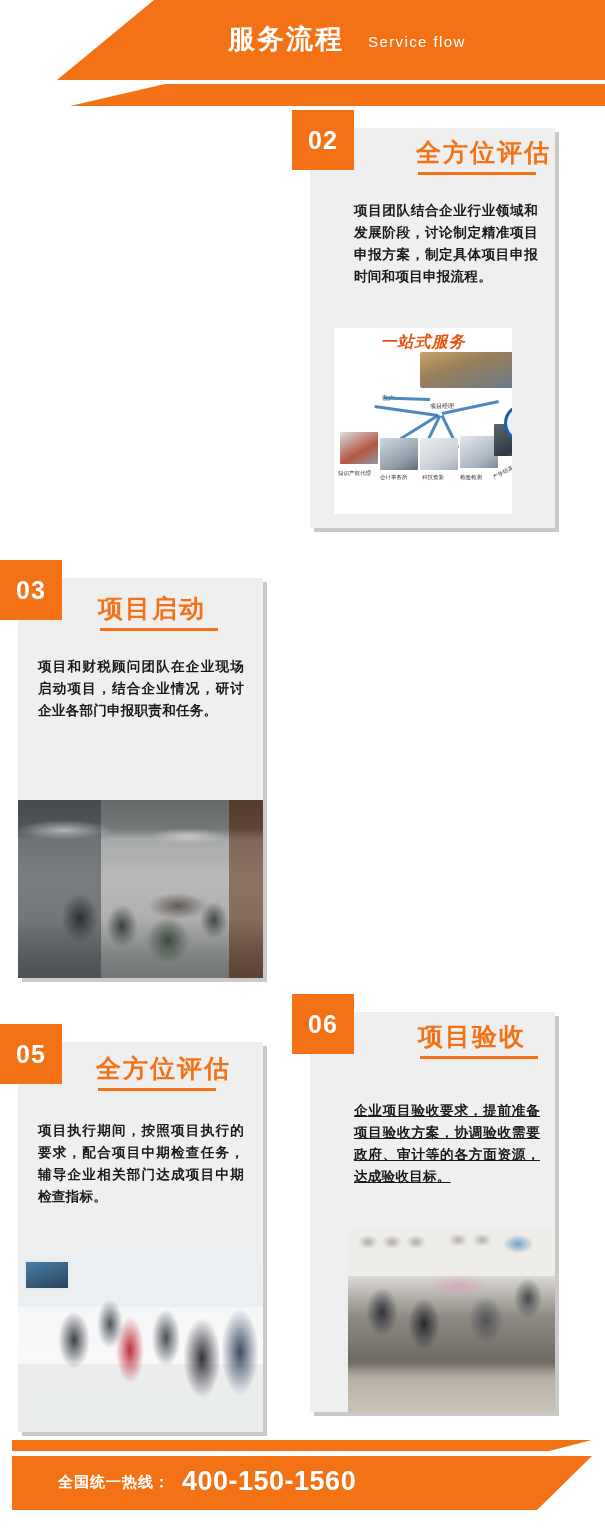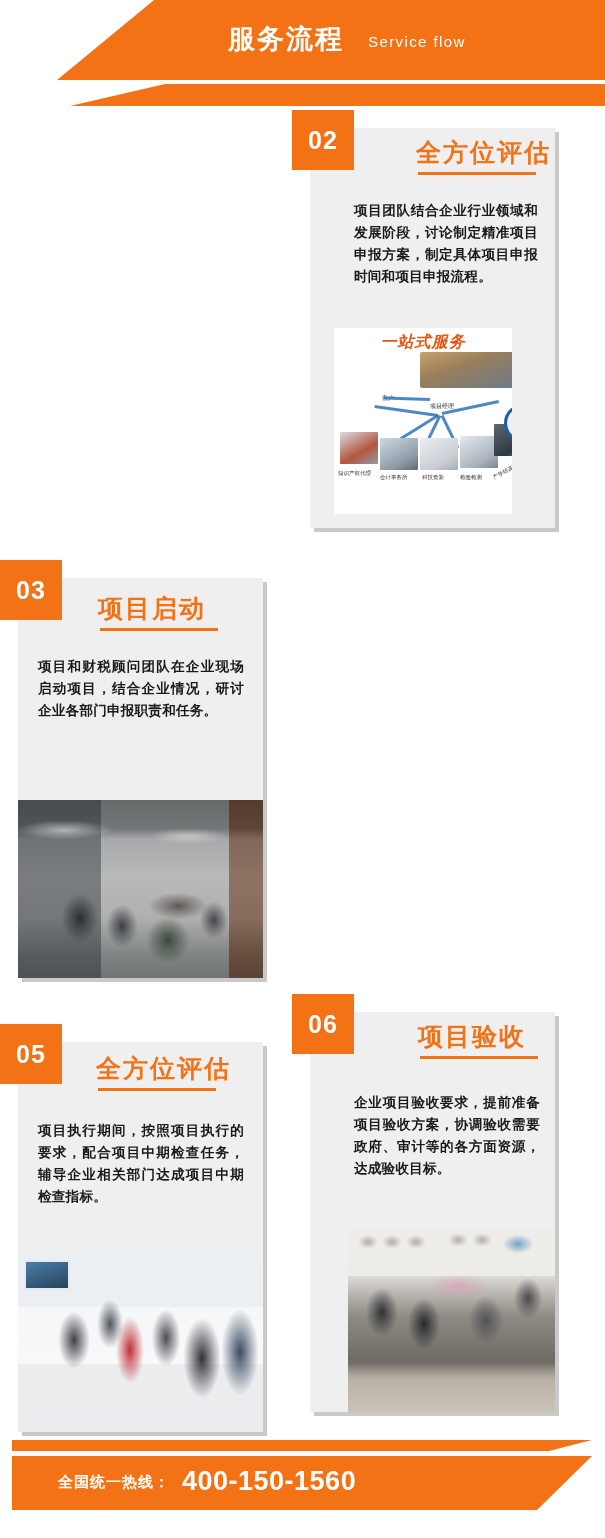--- a/index.html
+++ b/index.html
@@ -215,21 +215,21 @@
              linear-gradient(180deg, transparent 0 56%, rgba(250,250,250,.55) 62% 100%);"></div>
       <div class="sky" style="left:6px; top:6px; width:46px; height:30px; right:auto; bottom:auto;
                   background:linear-gradient(160deg,#4a7fa8,#27425c); border:2px solid #e8eaec;"></div>
     </div>
   </div>
 
   <div class="card" style="left:310px; top:1012px; width:245px; height:400px;">
     <div class="badge">06</div>
     <div class="card-title" style="left:108px; top:8px;">项目验收</div>
     <div class="title-rule" style="left:110px; top:44px; width:118px;"></div>
-    <div class="card-body" style="left:44px; top:80px; width:186px;">企业项目验收要求，提前准备项目验收方案，协调验收需要政府、审计等的各方面资源，达成验收目标。</div>
+    <div class="card-body" style="left:44px; top:88px; width:186px;text-decoration:underline;">企业项目验收要求，提前准备项目验收方案，协调验收需要政府、审计等的各方面资源，达成验收目标。</div>
 
     <div class="photo" style="left:38px; top:216px; width:207px; height:184px;
                 background:linear-gradient(180deg,#e6e5e1 0%,#dcdad5 26%,#8e8a84 48%,#6f6a64 72%,#cfc9bf 100%);">
       <div class="sky" style="background:
              linear-gradient(180deg, rgba(238,237,233,.95) 0 26%, transparent 26% 100%);"></div>
       <div class="sky" style="background:
              radial-gradient(ellipse 14px 10px at 20px 14px, rgba(140,135,125,.6), transparent 70%),
              radial-gradient(ellipse 14px 10px at 44px 14px, rgba(140,135,125,.6), transparent 70%),
              radial-gradient(ellipse 14px 10px at 68px 14px, rgba(140,135,125,.6), transparent 70%),
              radial-gradient(ellipse 14px 10px at 110px 12px, rgba(140,135,125,.6), transparent 70%),

